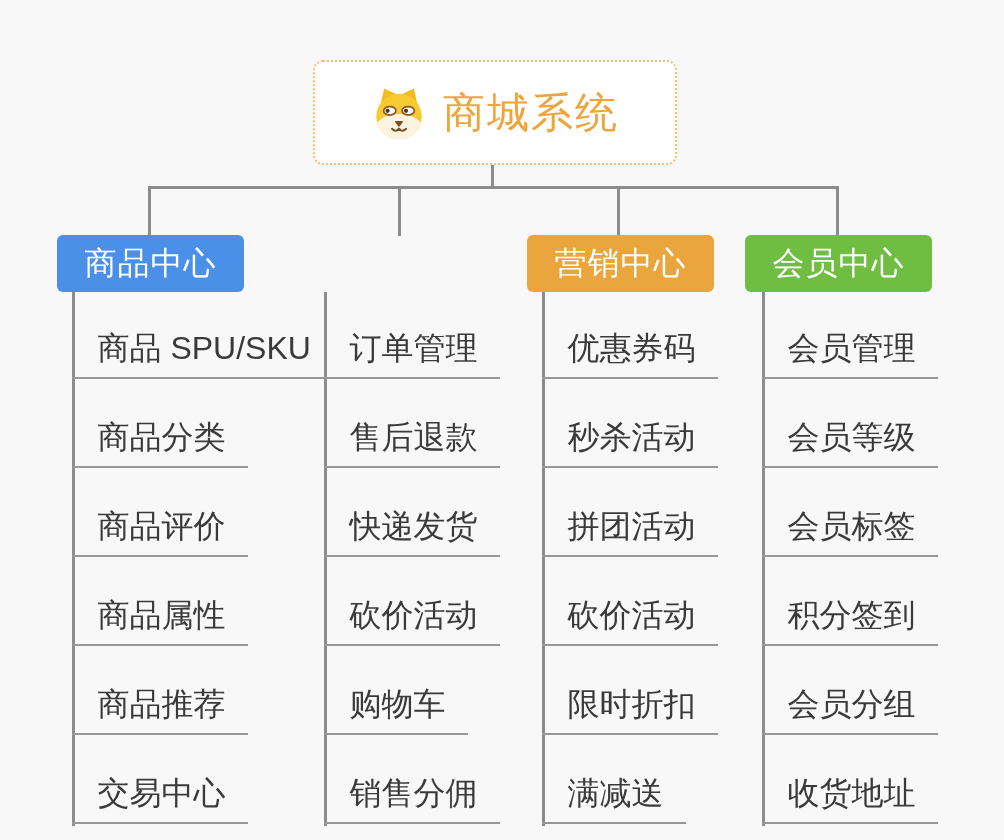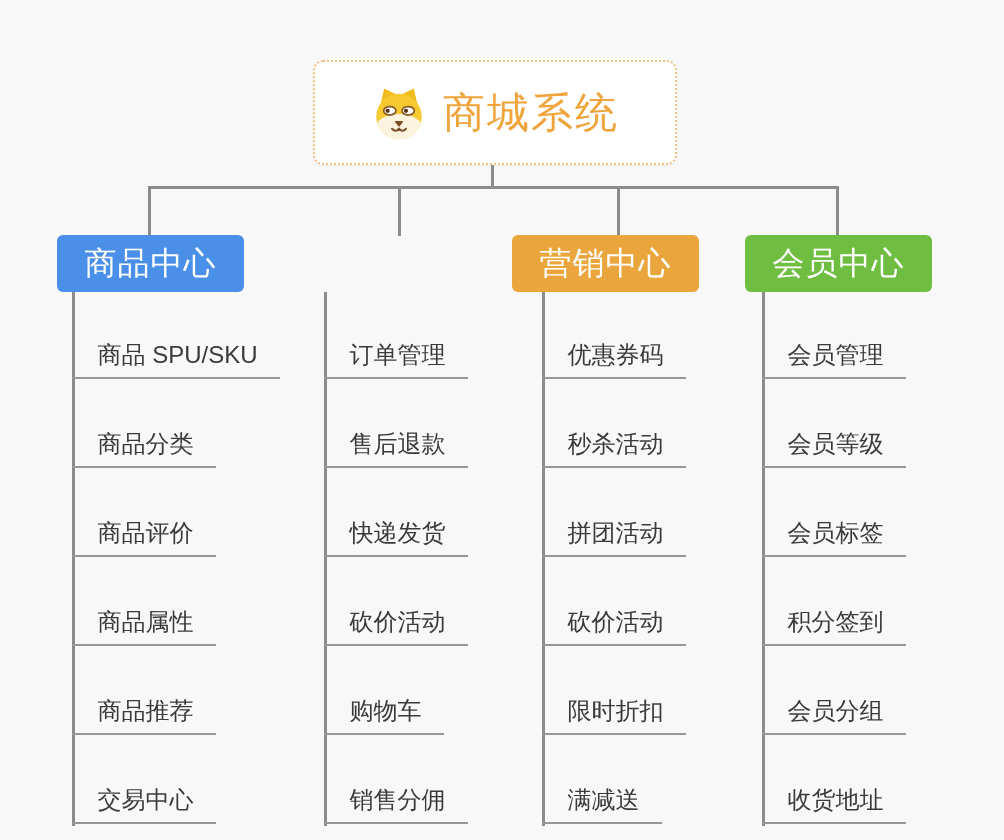--- a/index.html
+++ b/index.html
@@ -71,21 +71,21 @@
     align-items: flex-start;
     padding-top: 47px;
     gap: 49px;
   }
   .leaf {
     height: 40px;
     display: flex;
     align-items: flex-end;
     padding: 0 22px 6px 26px;
     border-bottom: 2px solid #979797;
-    font-size: 24px;
+    font-size: 32px;
     color: #3a3a3a;
     white-space: nowrap;
     cursor: pointer;
     background: transparent;
   }
 </style>
 </head>
 <body>
 
 <div id="stage">
@@ -117,21 +117,21 @@
       <ellipse cx="42.5" cy="29.5" rx="7" ry="4.8" fill="#ffffff" stroke="#8a5a28" stroke-width="2"></ellipse>
       <circle cx="19" cy="29.5" r="2.4" fill="#553318"></circle>
       <circle cx="40" cy="29.5" r="2.4" fill="#553318"></circle>
       <path d="M28.5 42 h7 l-3.5 4.5 z" fill="#7a4e26" stroke="#7a4e26" stroke-width="2" stroke-linejoin="round"></path>
       <path d="M24 50 q4 4.5 8 0 q4 4.5 8 0" fill="none" stroke="#7a4e26" stroke-width="2.2" stroke-linecap="round"></path>
     </svg>
     <span class="root-title" style="color: rgb(240, 164, 60);">商城系统</span>
   </div>
 
   <div class="branch-box" style="left: 57px; background-color: rgb(74, 144, 232);">商品中心</div>
-  <div class="branch-box" style="left: 512px; background-color: rgb(234, 166, 60);">营销中心</div>
+  <div class="branch-box" style="left: 527px; background-color: rgb(234, 166, 60);">营销中心</div>
   <div class="branch-box" style="left: 745px; background-color: rgb(111, 190, 65);">会员中心</div>
 
   <div class="leaf-col" style="left:71.5px;">
     <div class="leaf">商品 SPU/SKU</div>
     <div class="leaf">商品分类</div>
     <div class="leaf">商品评价</div>
     <div class="leaf">商品属性</div>
     <div class="leaf">商品推荐</div>
     <div class="leaf">交易中心</div>
   </div>

